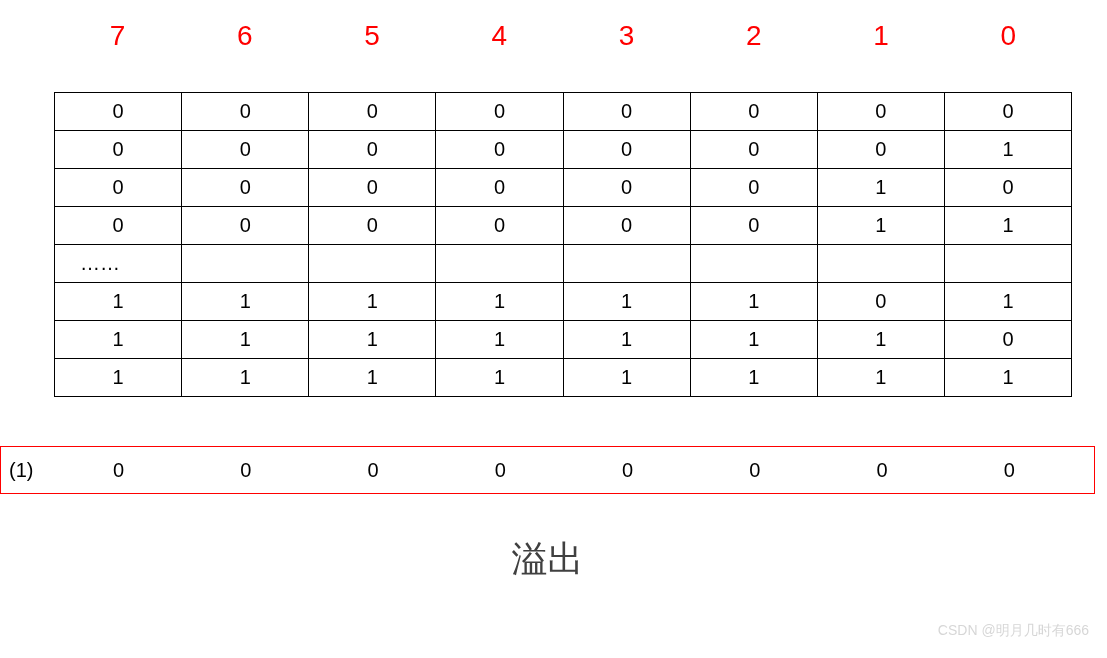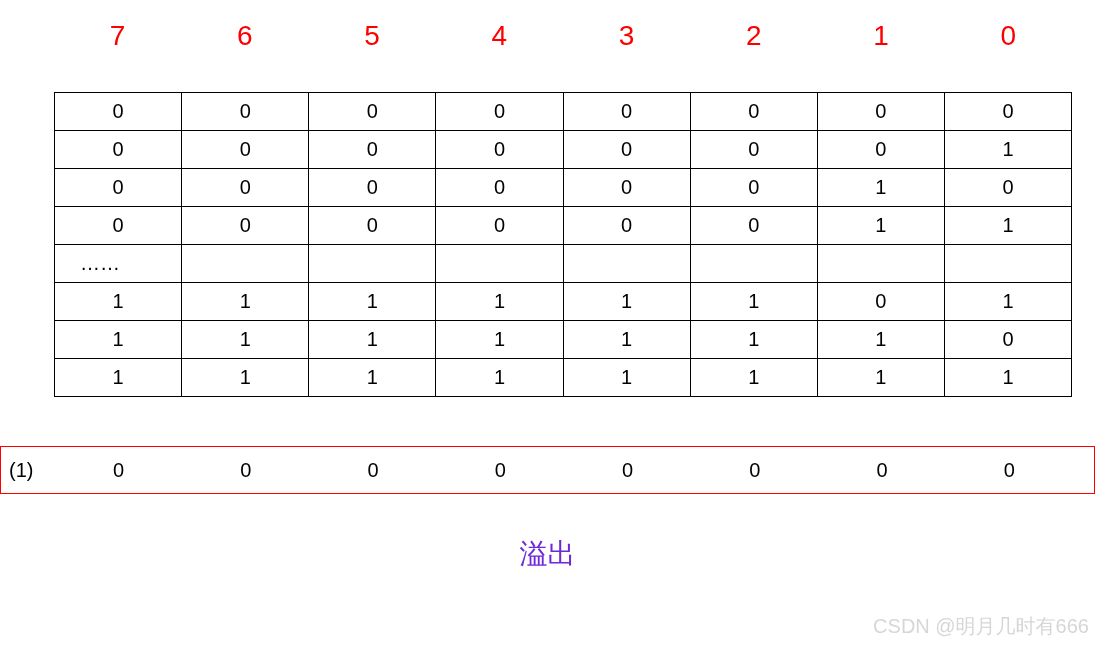--- a/index.html
+++ b/index.html
@@ -70,30 +70,30 @@
       text-align: center;
       font-size: 20px;
       color: #000;
     }
     .overflow-caption {
       position: absolute;
       left: 0;
       top: 535px;
       width: 1095px;
       text-align: center;
-      color: #6d28d9;
-      font-size: 28px;
+      color: #404040;
+      font-size: 36px;
       font-family: Liberation Serif, serif;
     }
     .watermark {
       position: absolute;
       right: 18px;
       bottom: 18px;
       color: rgba(120, 120, 120, 0.3);
-      font-size: 20px;
+      font-size: 14px;
       font-family: "Microsoft YaHei", sans-serif;
     }
   </style>
 </head>
 <body>
 
 <div class="header-row">
   <div class="header-cell">7</div>
   <div class="header-cell">6</div>
   <div class="header-cell">5</div>

